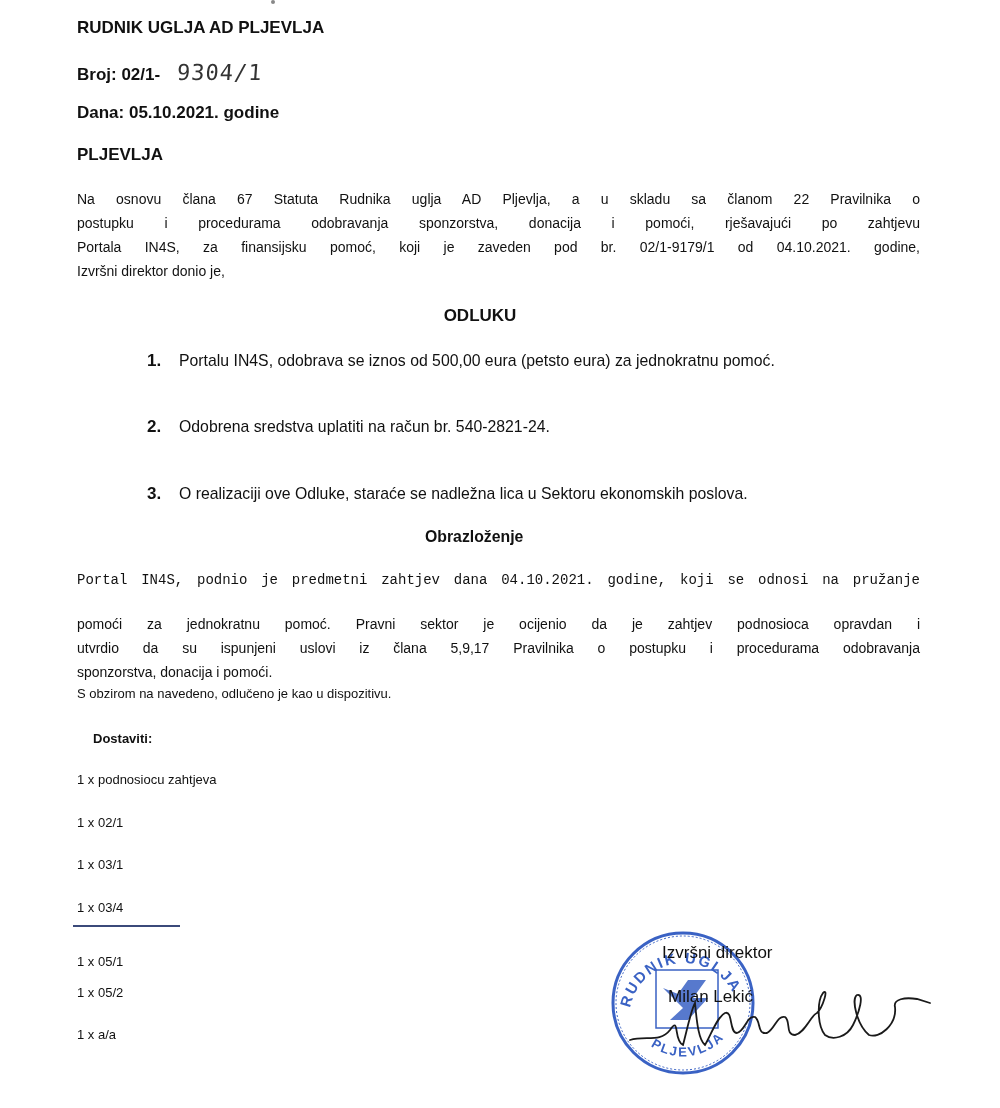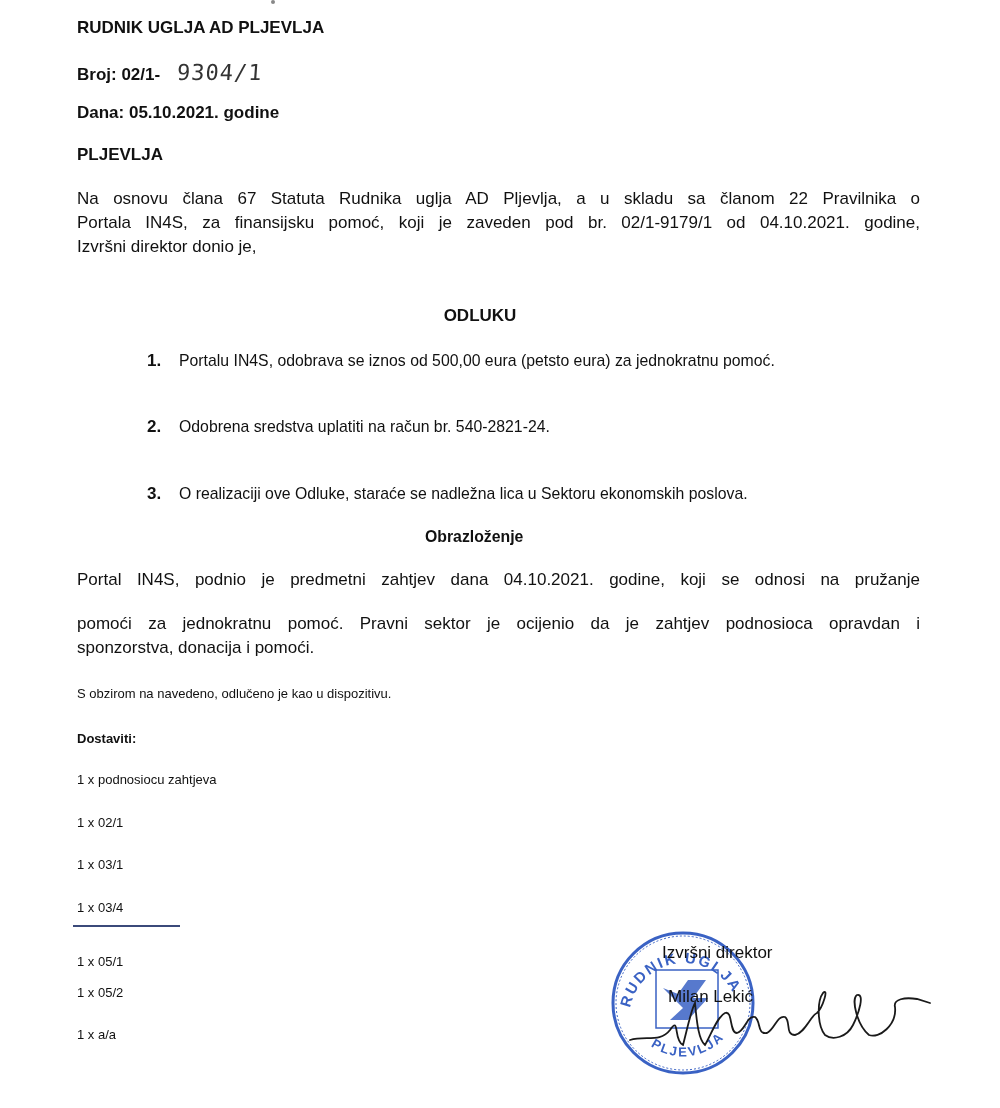--- a/index.html
+++ b/index.html
@@ -4,21 +4,21 @@
   <style>
     html, body { margin: 0; padding: 0; background: #ffffff; }
     body {
       width: 1000px; height: 1108px; position: relative; overflow: hidden;
       font-family: "Liberation Sans", sans-serif; color: #111111;
     }
     .abs { position: absolute; }
     .bold { font-weight: bold; }
     .hdr { left: 77px; font-size: 17px; font-weight: bold; }
     .para {
-      left: 77px; width: 843px; font-size: 17px; line-height: 24px;
+      left: 77px; width: 843px; font-size: 14px; line-height: 24px;
       text-align: justify; text-align-last: left;
     }
     .center-title { font-size: 17px; font-weight: bold; width: 1000px; text-align: center; left: 0; }
     .item { left: 107px; font-size: 17px; white-space: nowrap; margin-left: 40px; }
     .item .num { font-weight: bold; display: inline-block; width: 32px; }
     .narrow { transform: scaleX(0.93); transform-origin: left center; display: inline-block; }
     .dost { left: 77px; font-size: 13px; }
     .handwriting {
       font-family: "DejaVu Sans Mono", monospace; font-size: 22px; color: #333;
       letter-spacing: 1px; transform: skewX(-4deg);
@@ -34,20 +34,21 @@
 <div class="abs hdr" style="top:18px;">RUDNIK UGLJA AD PLJEVLJA</div>
 <div class="abs hdr" style="top:60px;">
   <span>Broj: 02/1-</span>
   <span class="handwriting" style="display:inline-block; margin-left:12px; font-weight:normal;">9304/1</span>
 </div>
 <div class="abs hdr" style="top:103px;">Dana: 05.10.2021. godine</div>
 <div class="abs hdr" style="top:145px;">PLJEVLJA</div>
 
 <div class="abs para" style="top:187px;">
   <div style="text-align:justify; text-align-last:justify;">Na osnovu člana 67 Statuta Rudnika uglja AD Pljevlja, a u skladu sa članom 22 Pravilnika o</div>
+  <div style="text-align:justify; text-align-last:justify;">postupku i procedurama odobravanja sponzorstva, donacija i pomoći, rješavajući po zahtjevu</div>
   <div style="text-align:justify; text-align-last:justify;">Portala IN4S, za finansijsku pomoć, koji je zaveden pod br. 02/1-9179/1 od 04.10.2021. godine,</div>
   <div>Izvršni direktor donio je,</div>
 </div>
 
 <div class="abs center-title" style="top:306px; left:-20px;">ODLUKU</div>
 
 <div class="abs item" style="top:351px;">
   <span class="num">1.</span><span class="narrow">Portalu IN4S, odobrava se iznos od 500,00 eura (petsto eura) za jednokratnu pomoć.</span>
 </div>
 <div class="abs item" style="top:417px;">
@@ -55,28 +56,29 @@
 </div>
 <div class="abs item" style="top:484px;">
   <span class="num">3.</span><span class="narrow">O realizaciji ove Odluke, staraće se nadležna lica u Sektoru ekonomskih poslova.</span>
 </div>
 
 <div class="abs center-title" style="top:527px; left:-22px;">
   <span class="narrow">Obrazloženje</span>
 </div>
 
 <div class="abs para" style="top:568px;">
-  <div style="text-align:justify; text-align-last:justify;">Portal IN4S, podnio je predmetni zahtjev dana 04.10.2021. godine, koji se odnosi na pružanje</div>
+  <div style="text-align:justify; text-align-last:justify;font-family:Liberation Mono, monospace;">Portal IN4S, podnio je predmetni zahtjev dana 04.10.2021. godine, koji se odnosi na pružanje</div>
   <div style="text-align:justify; text-align-last:justify;margin-top:20px;">pomoći za jednokratnu pomoć. Pravni sektor je ocijenio da je zahtjev podnosioca opravdan i</div>
+  <div style="text-align:justify; text-align-last:justify;">utvrdio da su ispunjeni uslovi iz člana 5,9,17 Pravilnika o postupku i procedurama odobravanja</div>
   <div>sponzorstva, donacija i pomoći.</div>
 </div>
 
 <div class="abs dost" style="top:686px;">S obzirom na navedeno, odlučeno je kao u dispozitivu.</div>
 
-<div class="abs dost bold" style="top:731px;">Dostaviti:</div>
+<div class="abs dost bold" style="top:731px;margin-left:16px;">Dostaviti:</div>
 <div class="abs dost" style="top:772px;">1 x podnosiocu zahtjeva</div>
 <div class="abs dost" style="top:815px;">1 x 02/1</div>
 <div class="abs dost" style="top:857px;">1 x 03/1</div>
 <div class="abs dost" style="top:900px;">1 x 03/4</div>
 <div class="abs" style="left:73px; top:925px; width:107px; height:2px; background:#3b4a7a;"></div>
 <div class="abs dost" style="top:954px;">1 x 05/1</div>
 <div class="abs dost" style="top:985px;">1 x 05/2</div>
 <div class="abs dost" style="top:1027px;">1 x a/a</div>
 
 <svg class="abs" style="left:608px; top:928px;" width="150" height="150" viewBox="0 0 150 150">

